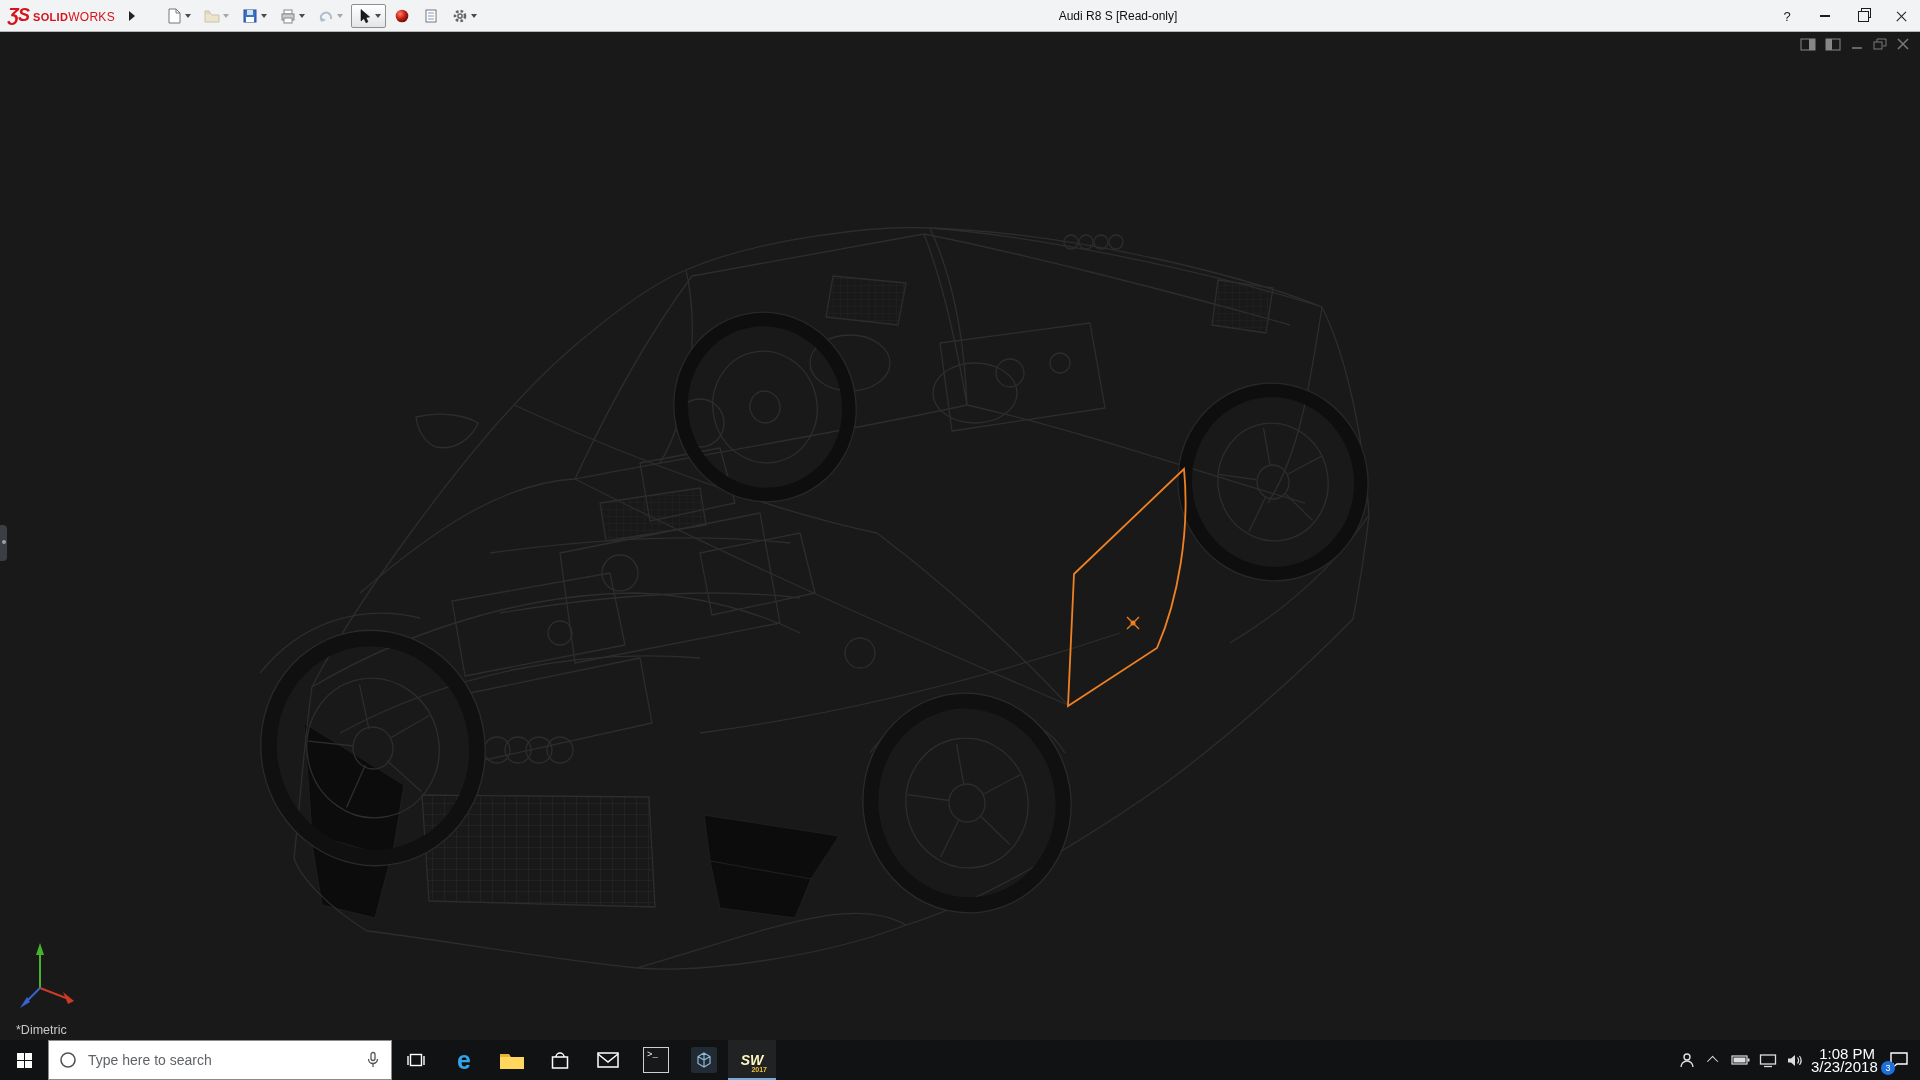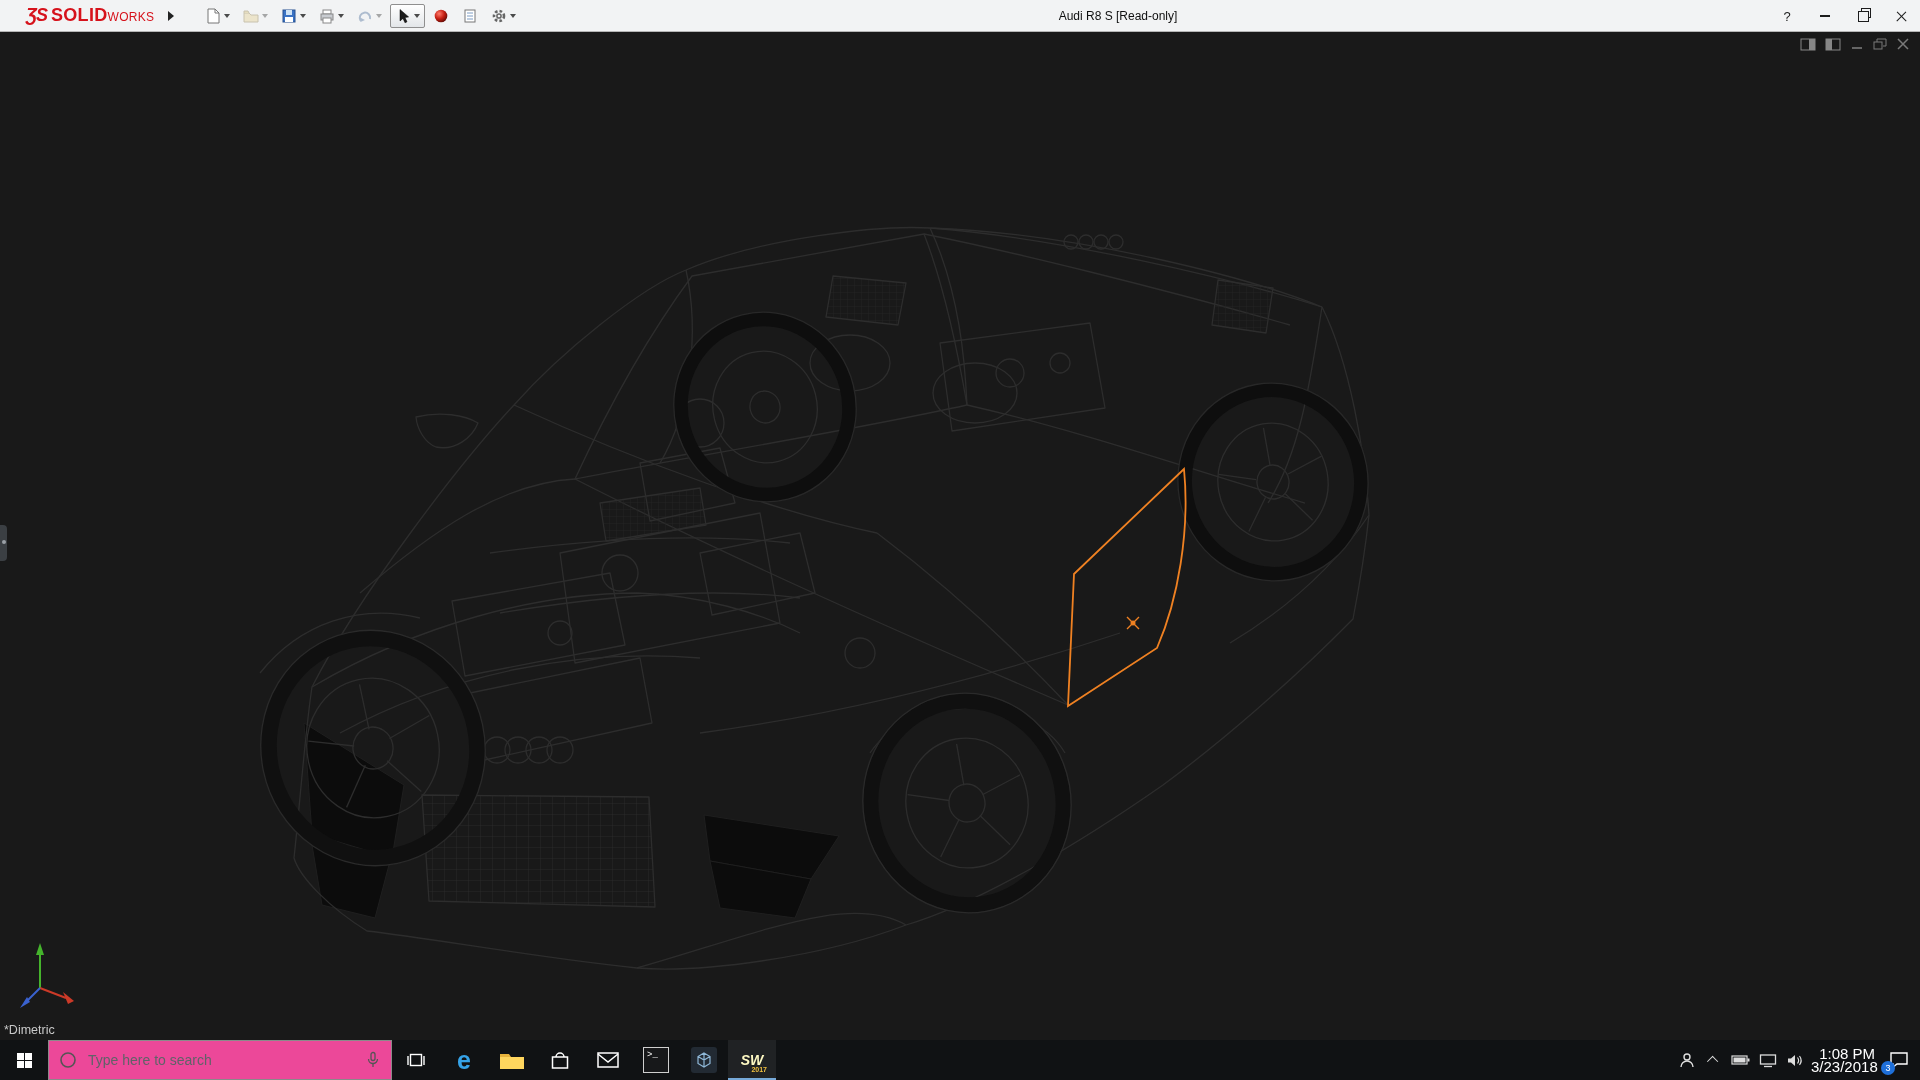--- a/index.html
+++ b/index.html
@@ -2,23 +2,23 @@
 <html><head>
 <meta charset="utf-8">
 <style>
   html,body{margin:0;padding:0;}
   body{width:1920px;height:1080px;overflow:hidden;background:#191919;
        font-family:"Liberation Sans","DejaVu Sans",sans-serif;position:relative;}
 
   
   .titlebar{position:absolute;top:0;left:0;width:1920px;height:32px;background:#f2f3f4;
             border-bottom:1px solid #b5b5b5;display:flex;align-items:center;z-index:10;box-sizing:border-box;}
-  .logo{display:flex;align-items:baseline;margin-left:26px;white-space:nowrap;}
+  .logo{display:flex;align-items:baseline;margin-left:8px;white-space:nowrap;}
   .logo-mark{color:#d6121b;font-style:italic;font-weight:bold;font-size:18px;margin-right:4px;letter-spacing:-1px;}
-  .logo-bold{color:#d6121b;font-weight:700;font-size:18px;letter-spacing:.3px;}
+  .logo-bold{color:#d6121b;font-weight:700;font-size:11px;letter-spacing:.3px;}
   .logo-light{color:#d6121b;font-weight:400;font-size:12px;letter-spacing:.3px;}
   .flyout{margin-left:14px;width:0;height:0;border-top:5px solid transparent;border-bottom:5px solid transparent;border-left:6px solid #222;}
   .qat{display:flex;align-items:center;margin-left:26px;gap:3px;}
   .tbtn{display:flex;align-items:center;gap:3px;padding:3px 4px;border:1px solid transparent;border-radius:2px;}
   .tbtn.active{border-color:#8f8f8f;background:linear-gradient(#ffffff,#e3e6e9);}
   .tbtn.disabled{opacity:.45;}
   .caret{width:0;height:0;border-left:3.5px solid transparent;border-right:3.5px solid transparent;border-top:4px solid #4a4a4a;}
   .win-title{position:absolute;left:1118px;transform:translateX(-50%);font-size:12px;color:#101010;white-space:nowrap;}
   .caption{position:absolute;right:0;top:0;height:32px;display:flex;align-items:stretch;}
   .cap-btn{width:38px;display:flex;align-items:center;justify-content:center;font-size:13px;color:#1c1c1c;}
@@ -29,29 +29,29 @@
   .glyph-close::before,.glyph-close::after{content:"";position:absolute;left:0;top:6px;width:13px;height:1.4px;background:#1c1c1c;}
   .glyph-close::before{transform:rotate(45deg);}
   .glyph-close::after{transform:rotate(-45deg);}
 
   
   .viewport{position:absolute;top:33px;left:0;width:1920px;height:1007px;background:#191919;overflow:hidden;}
   .scene{position:absolute;left:0;top:0;}
   .vp-controls{position:absolute;top:5px;right:10px;display:flex;gap:9px;align-items:center;opacity:.85;}
   .side-tab{position:absolute;left:0;top:492px;width:7px;height:36px;background:#3b3f43;border-radius:0 4px 4px 0;}
   .side-tab::after{content:"";position:absolute;left:1.5px;top:15px;width:4px;height:4px;border-radius:50%;background:#9aa0a6;}
-  .view-label{position:absolute;left:4px;top:990px;color:#c9c9c9;font-size:12.5px;}
+  .view-label{position:absolute;left:16px;top:990px;color:#c9c9c9;font-size:12.5px;}
   .triad{position:absolute;left:0;top:876px;}
 
   
   .taskbar{position:absolute;top:1040px;left:0;width:1920px;height:40px;background:#101214;
            display:flex;align-items:center;z-index:20;}
   .tb-btn{width:48px;height:40px;display:flex;align-items:center;justify-content:center;position:relative;}
   .tb-btn.running{background:rgba(255,255,255,.07);box-shadow:inset 0 -2px 0 #76a9d8;}
-  .search{width:344px;height:40px;background:#ec4899;display:flex;align-items:center;gap:9px;
+  .search{width:344px;height:40px;background:#ffffff;display:flex;align-items:center;gap:9px;
           padding:0 10px;box-sizing:border-box;border:1px solid #8a8a8a;}
   .search input{border:none;outline:none;flex:1;font-size:14px;color:#333;background:transparent;
                 font-family:"Liberation Sans","DejaVu Sans",sans-serif;}
   .search input::placeholder{color:#5f6368;}
   .edge-glyph{color:#35a3e8;font-weight:700;font-size:25px;line-height:1;}
   .console-tile{width:26px;height:26px;background:#17181a;border:1px solid #cfcfcf;color:#fff;
                 display:flex;align-items:flex-start;justify-content:flex-start;padding:2px 0 0 3px;box-sizing:border-box;
                 font-family:"Liberation Mono","DejaVu Sans Mono",monospace;font-size:9px;}
   .cube-tile{width:26px;height:26px;background:#222a33;border-radius:3px;display:flex;align-items:center;justify-content:center;}
   .sw-tile{position:relative;width:30px;height:28px;display:flex;align-items:center;justify-content:center;}

